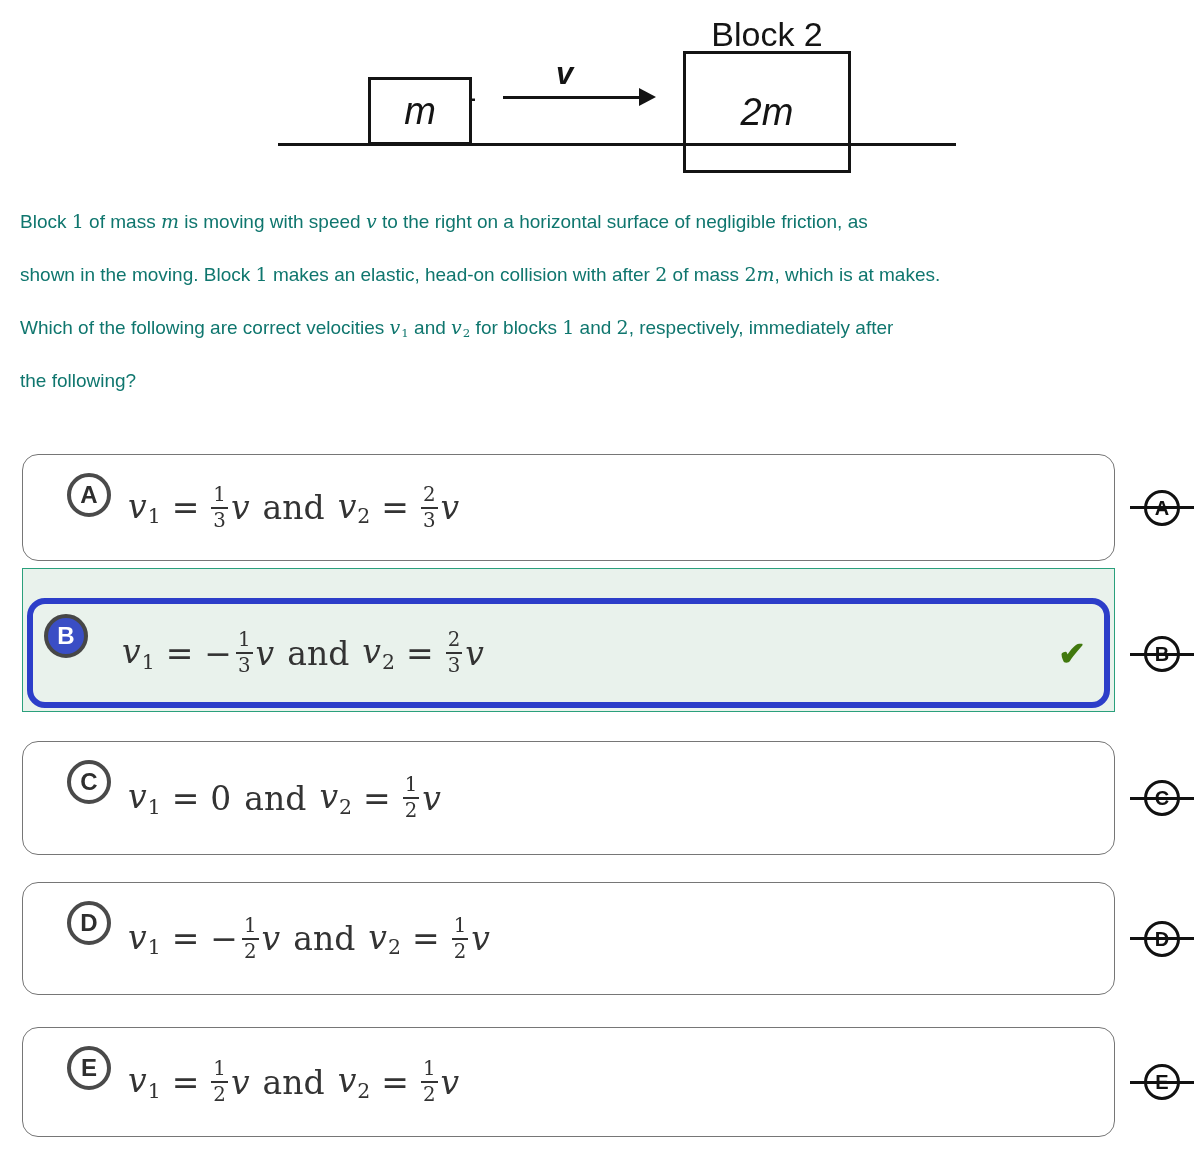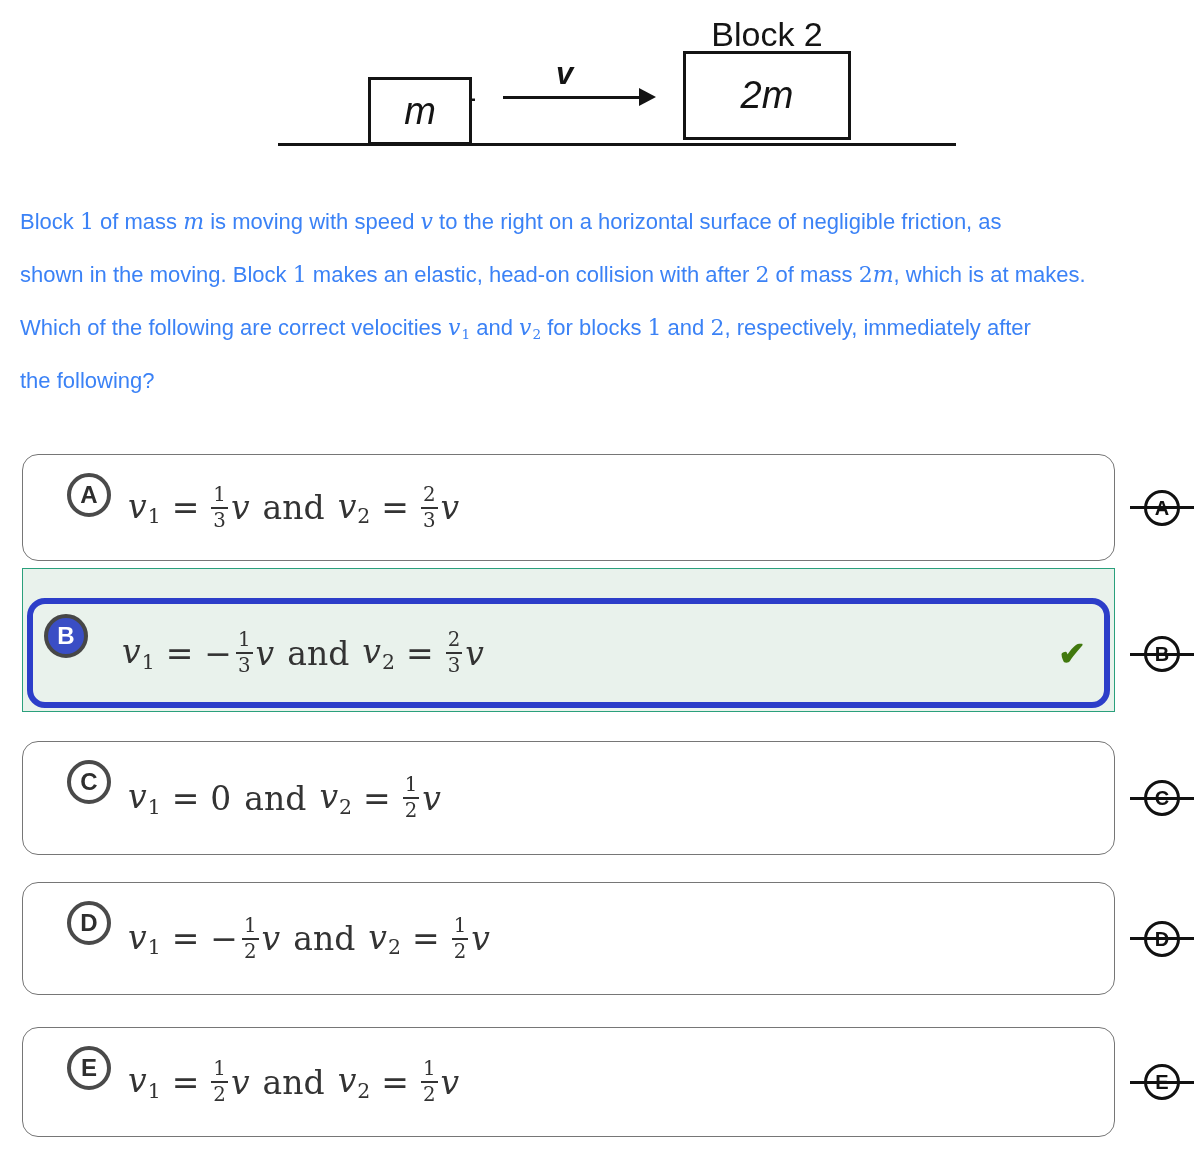--- a/index.html
+++ b/index.html
@@ -11,21 +11,21 @@
   .fig-box{position:absolute;background:#fff;border:3px solid #141414;box-sizing:border-box;
            display:flex;align-items:center;justify-content:center;}
   .fig-mass{font-style:italic;font-size:38px;color:#141414;}
   .ground{position:absolute;background:#141414;}
   .arrow-shaft{position:absolute;background:#141414;}
   .arrow-head{position:absolute;width:0;height:0;border-left:17px solid #141414;
               border-top:9px solid transparent;border-bottom:9px solid transparent;}
   .vel{position:absolute;font-style:italic;font-weight:600;font-size:31px;color:#141414;}
 
   
-  #question{position:absolute;left:20px;top:195px;width:1180px;font-size:22px;color:#3b82f6;}
+  #question{position:absolute;left:20px;top:195px;width:1180px;font-size:19px;color:#0f766e;}
   .qline{height:53px;line-height:53px;white-space:nowrap;}
 
   
   .mvar{font-family:"DejaVu Serif",serif;font-style:italic;}
   .mnum{font-family:"DejaVu Serif",serif;}
   .msub{font-family:"DejaVu Serif",serif;font-style:normal;font-size:0.62em;vertical-align:-0.28em;margin-left:1px;}
   .mop{font-family:"DejaVu Serif",serif;margin:0 11px;}
   .mop.minus{margin:0 3px 0 0;}
   .mword{font-family:"DejaVu Serif",serif;margin:0 13px;}
   .mfrac{display:inline-flex;flex-direction:column;align-items:center;vertical-align:-0.55em;
@@ -72,21 +72,21 @@
 
 <div id="canvas">
 
   <div>
     <div class="fig-label" style="left:346px;top:30px;width:150px;margin-top:40px;">Block 1</div>
     <div class="fig-label" style="left:683px;top:15px;width:168px;">Block 2</div>
 
     <div class="fig-box" style="left:368px;top:77px;width:104px;height:68px;">
       <span class="fig-mass">m</span>
     </div>
-    <div class="fig-box" style="left:683px;top:51px;width:168px;height:89px;">
+    <div class="fig-box" style="left:683px;top:51px;width:168px;height:122px;">
       <span class="fig-mass">2m</span>
     </div>
 
     <div class="vel" style="left:556px;top:56px;">v</div>
     <div class="arrow-shaft" style="left:503px;top:96px;width:138px;height:3px;"></div>
     <div class="arrow-head" style="left:639px;top:88px;"></div>
 
     <div class="ground" style="left:278px;top:143px;width:678px;height:3px;"></div>
   </div>
 

